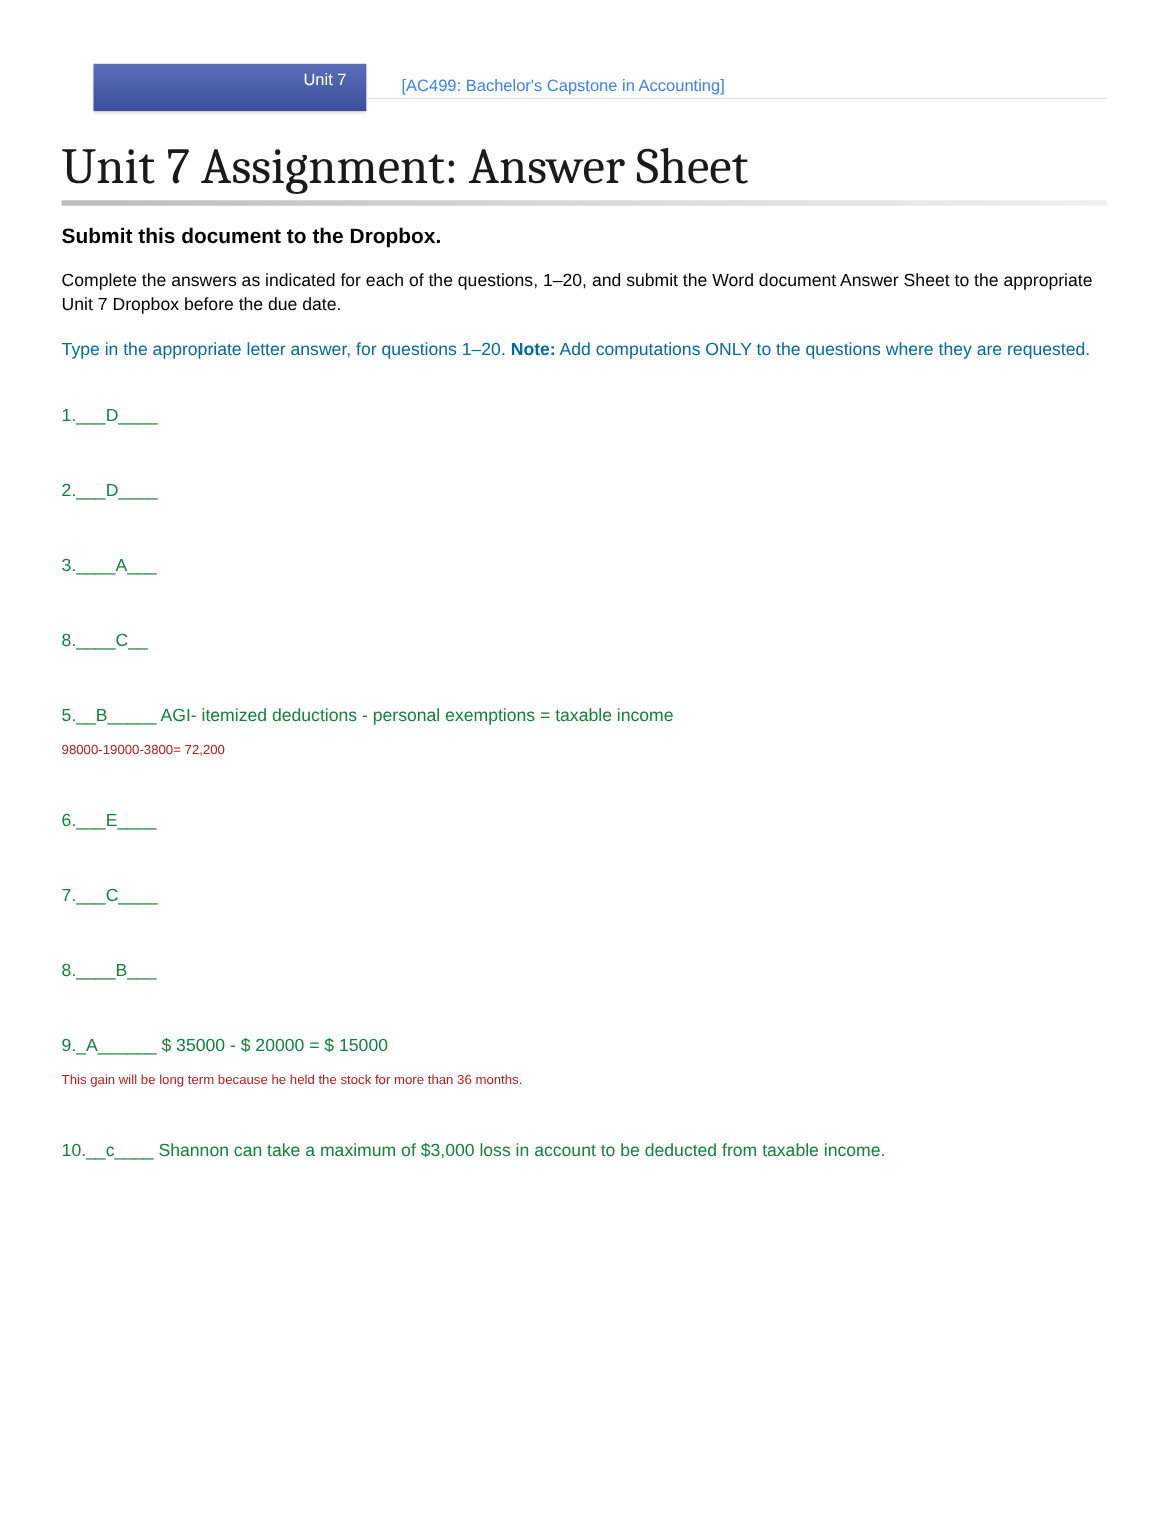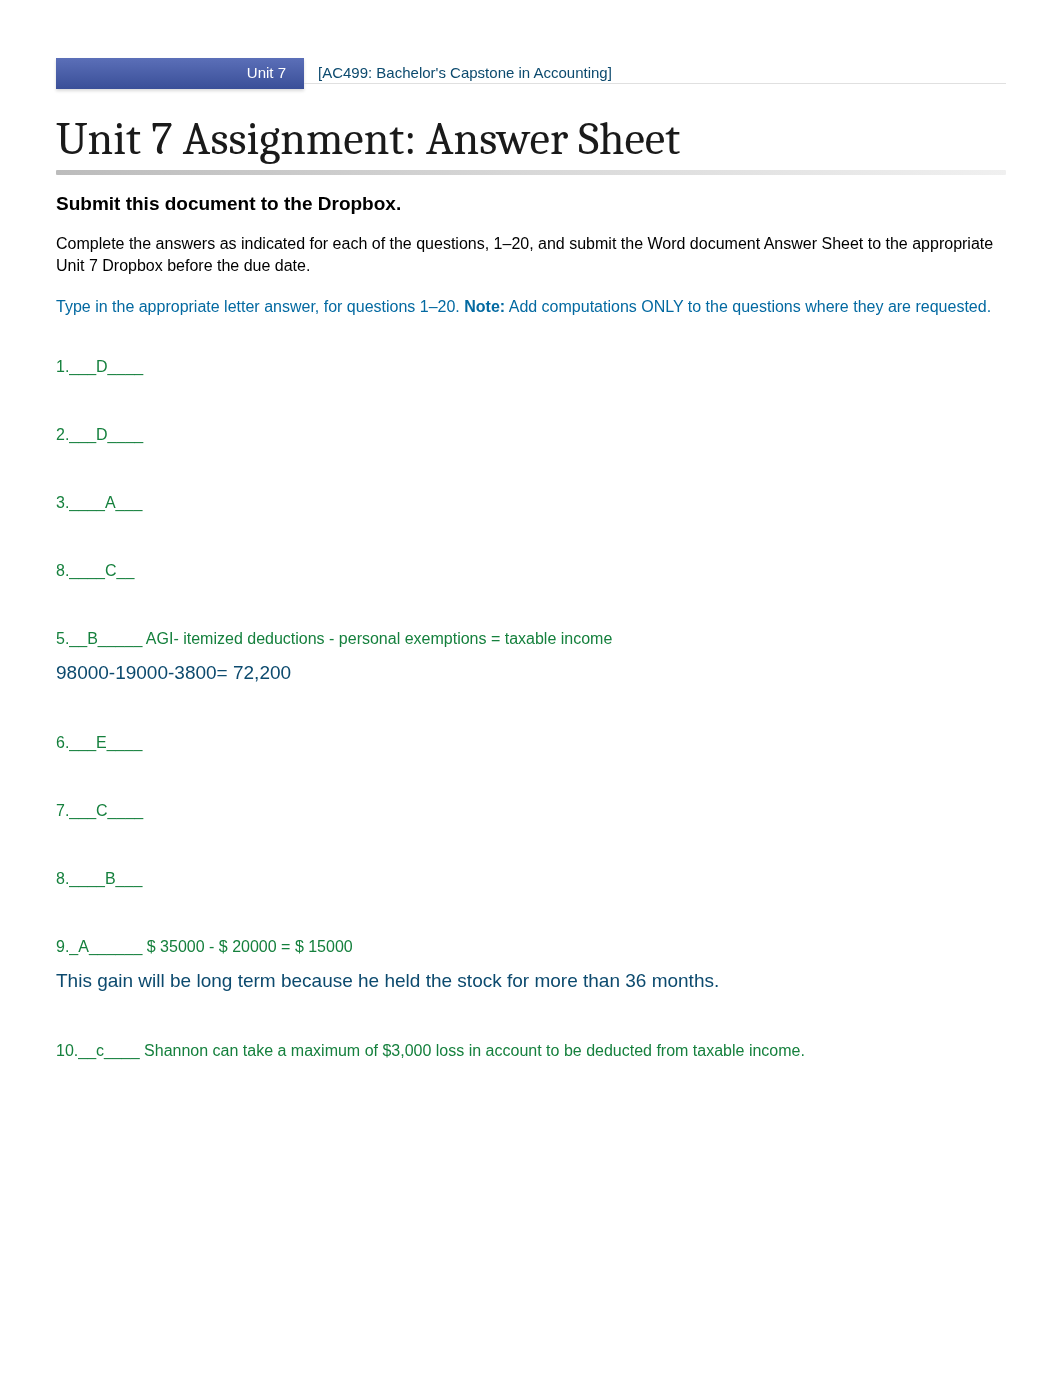--- a/index.html
+++ b/index.html
@@ -16,30 +16,31 @@
     }
     .header-bar {
       display: flex;
       align-items: center;
       margin-bottom: 18px;
     }
     .unit-badge {
       background: #4a5fa8;
       background: linear-gradient(to bottom, #5b6fb8, #3a4f98);
       color: #ffffff;
-      padding: 6px 18px 8px 18px;
+      padding: 6px 18px 20px 18px;
       font-size: 15px;
       width: 248px;
       text-align: right;
       box-shadow: 0 2px 3px rgba(0,0,0,0.15);
+      margin-left: 29px;
     }
     .course-label {
-      color: #0c4a6e;
+      color: #3b82f6;
       font-size: 15px;
-      padding-left: 14px;
+      padding-left: 32px;
       padding-bottom: 2px;
       border-bottom: 1px solid #e0e0e0;
       flex: 1;
     }
     .main-title {
       font-family: "Cambria", "Georgia", serif;
       font-size: 46px;
       font-weight: normal;
       color: #1a1a1a;
       margin-top: 24px;
@@ -74,22 +75,22 @@
     }
     .answer-line {
       font-size: 16px;
       color: #15803d;
       margin-bottom: 50px;
     }
     .answer-line.tight {
       margin-bottom: 14px;
     }
     .detail-text {
-      font-size: 19px;
-      color: #0c4a6e;
+      font-size: 12px;
+      color: #b91c1c;
       margin-bottom: 50px;
     }
   </style>
 </head>
 <body>
 
 <div class="header-bar">
   <div class="unit-badge">Unit 7</div>
   <div class="course-label">[AC499: Bachelor's Capstone in Accounting]</div>
 </div>

